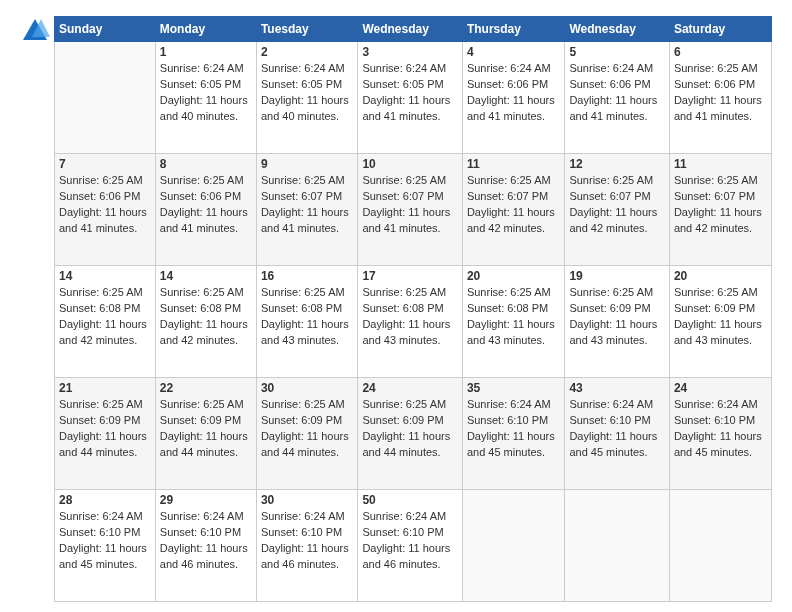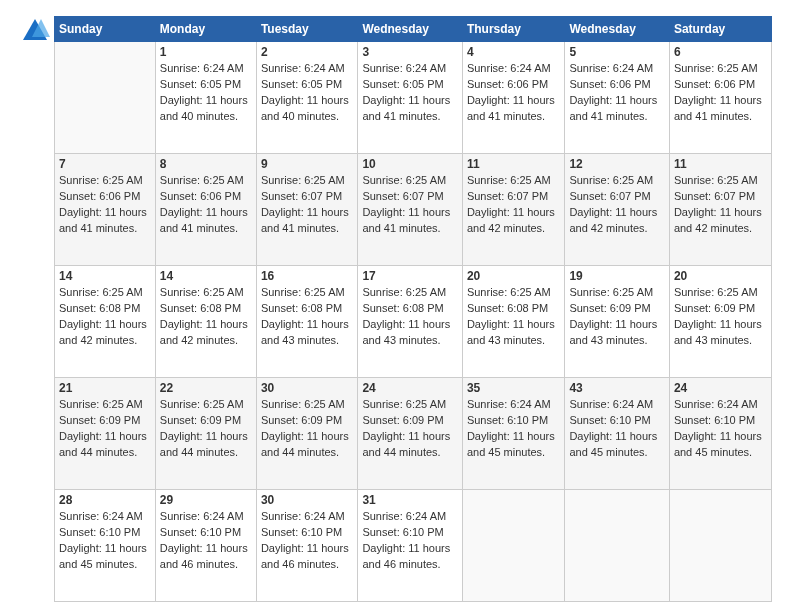--- a/index.html
+++ b/index.html
@@ -319,21 +319,21 @@
             Sunrise: 6:24 AM<br>Sunset: 6:10 PM<br>Daylight: 11 hours and 46 minutes.
           </div>
           </td>
           <td>
             <span class="day-number">30</span>
           <div class="day-info">
             Sunrise: 6:24 AM<br>Sunset: 6:10 PM<br>Daylight: 11 hours and 46 minutes.
           </div>
           </td>
           <td>
-            <span class="day-number">31</span>
+            <span class="day-number">50</span>
           <div class="day-info">
             Sunrise: 6:24 AM<br>Sunset: 6:10 PM<br>Daylight: 11 hours and 46 minutes.
           </div>
           </td>
           <td class="empty-cell"></td>
           <td class="empty-cell"></td>
           <td class="empty-cell"></td>
         </tr>
       </tbody>
   </table>

